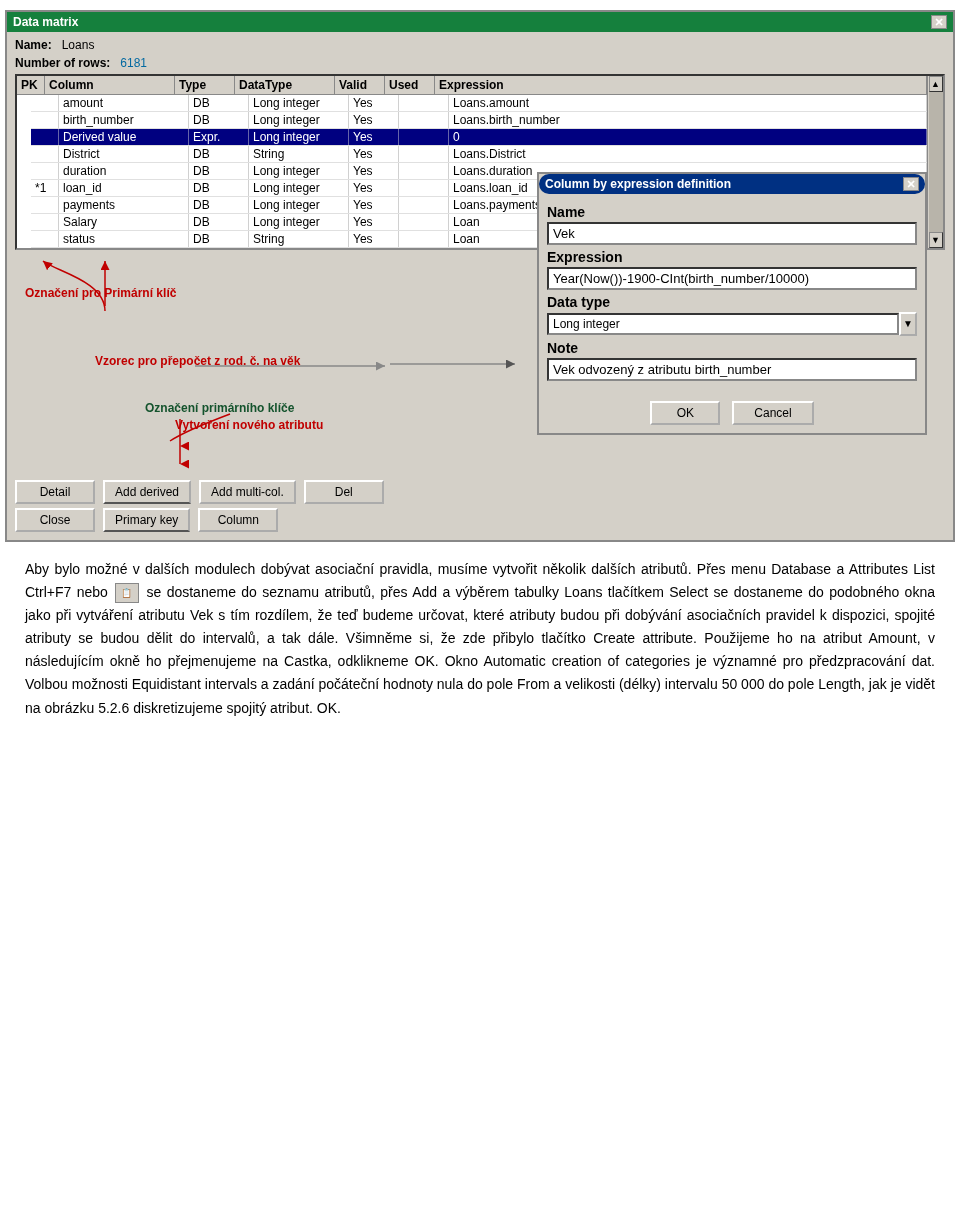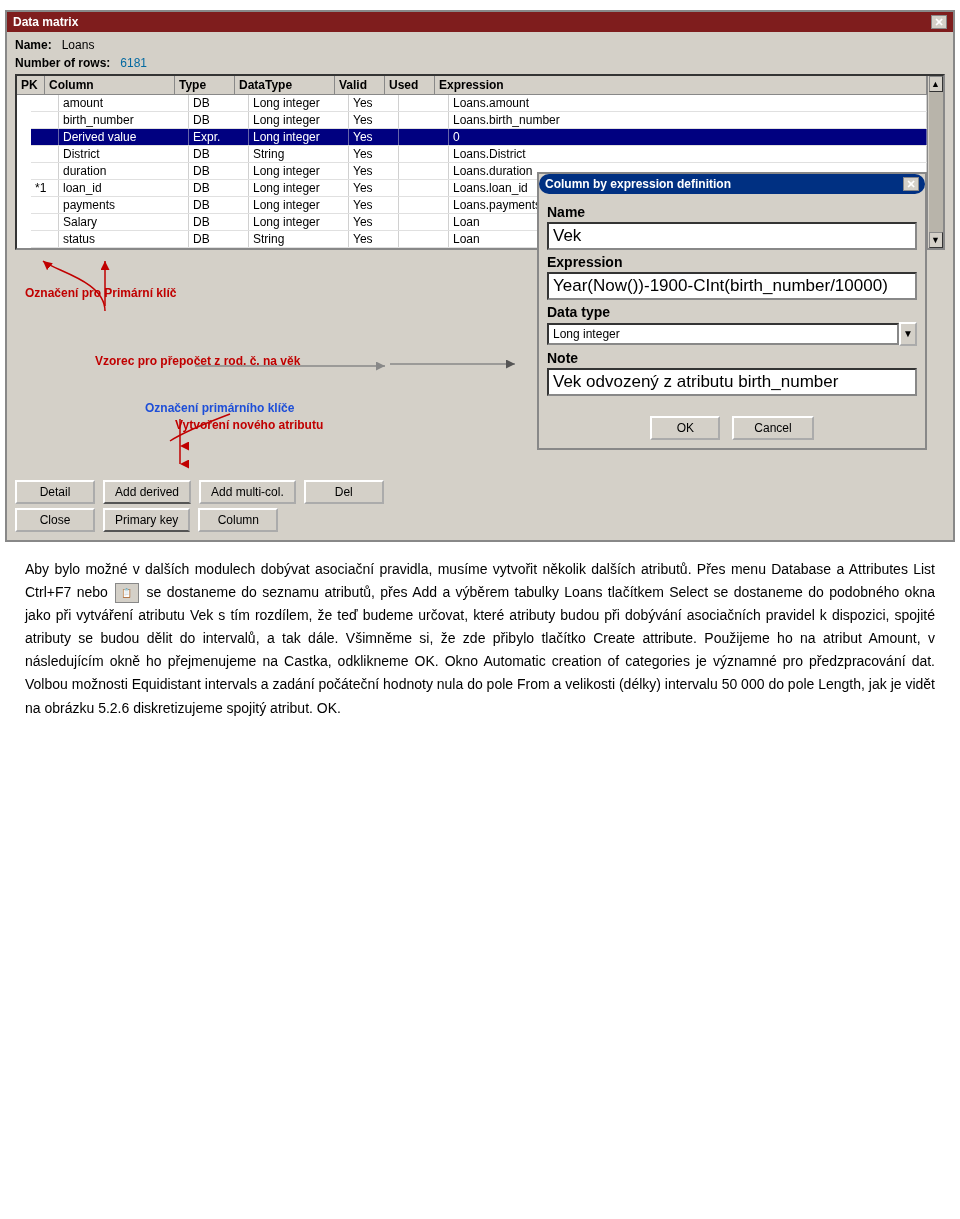--- a/index.html
+++ b/index.html
@@ -12,21 +12,21 @@
 
     
     .data-matrix-dialog {
       position: relative;
       width: 950px;
       margin: 10px auto 0 auto;
       border: 2px solid #888;
       background: #d4d0c8;
     }
     .dialog-titlebar {
-      background: #7f1d1d;
+      background: #15803d;
       color: #fff;
       font-size: 12px;
       font-weight: bold;
       padding: 3px 6px;
       display: flex;
       justify-content: space-between;
       align-items: center;
     }
     .titlebar-close {
       background: #d4d0c8;
@@ -160,21 +160,21 @@
     .field-label {
       font-size: 14px;
       font-weight: bold;
       margin-bottom: 2px;
       margin-top: 4px;
     }
     .field-input {
       width: 100%;
       border: 2px inset #888;
       background: #fff;
-      font-size: 17px;
+      font-size: 13px;
       padding: 2px 4px;
       font-family: Arial, sans-serif;
     }
     .field-select-wrap {
       display: flex;
       align-items: center;
       gap: 0;
     }
     .field-select {
       flex: 1;
@@ -418,21 +418,21 @@
 
         <svg style="position:absolute;top:0;left:0;width:100%;height:100%;pointer-events:none;">
           <line x1="375" y1="108" x2="500" y2="108" stroke="#888" stroke-width="1.5" marker-end="url(#arrowgray2)"></line>
           <defs>
             <marker id="arrowgray2" markerWidth="8" markerHeight="8" refX="6" refY="3" orient="auto">
               <path d="M0,0 L0,6 L6,3 z" fill="#555"></path>
             </marker>
           </defs>
         </svg>
 
-        <div style="position:absolute; top:145px; left:130px; font-size:12px; font-weight:bold; color:#1d4ed8;">Označení primárního klíče</div>
+        <div style="position:absolute; top:145px; left:130px; font-size:12px; font-weight:bold; color:#14532d;">Označení primárního klíče</div>
 
         <svg style="position:absolute;top:0;left:0;width:100%;height:100%;pointer-events:none;">
           <path d="M 165 163 C 165 172, 165 178, 165 190" stroke="#c00000" stroke-width="1.5" fill="none" marker-end="url(#arrow3)"></path>
           <defs>
             <marker id="arrow3" markerWidth="8" markerHeight="8" refX="3" refY="6" orient="auto">
               <path d="M0,0 L6,0 L3,6 z" fill="#c00000"></path>
             </marker>
           </defs>
         </svg>
 

